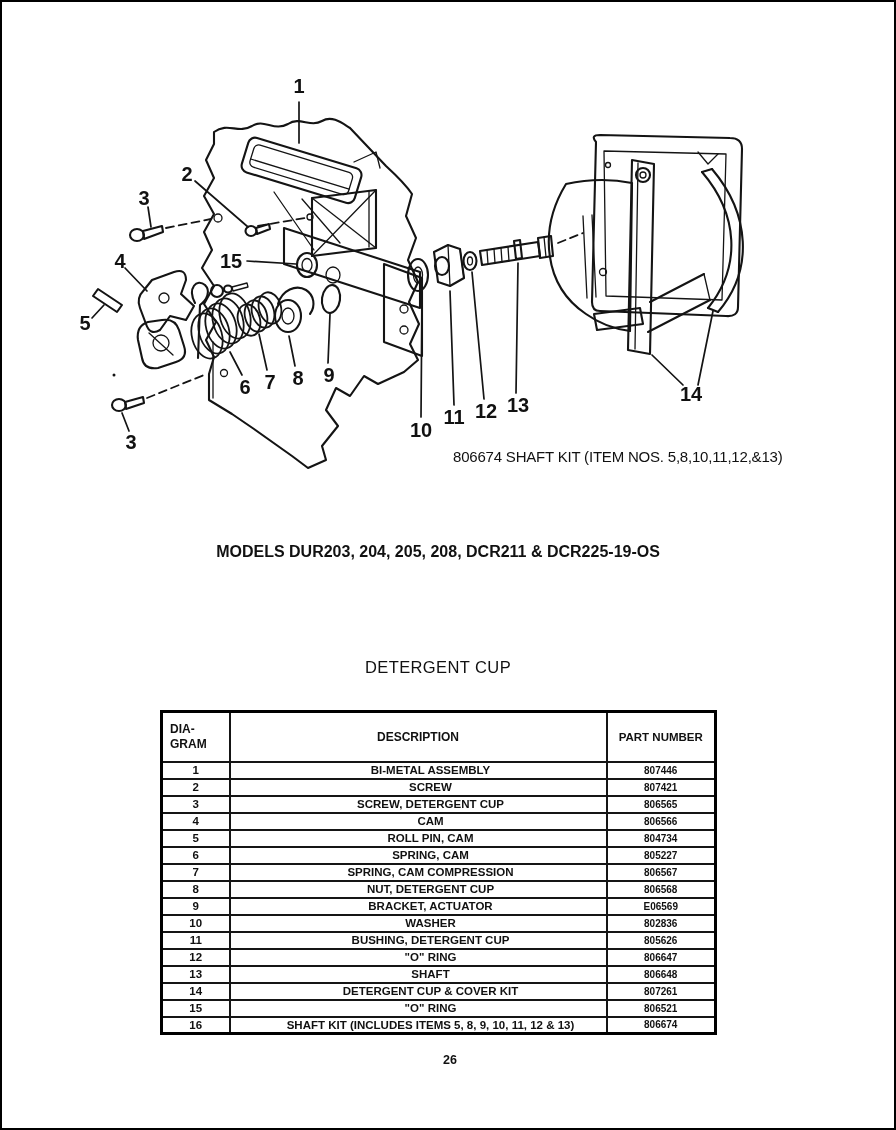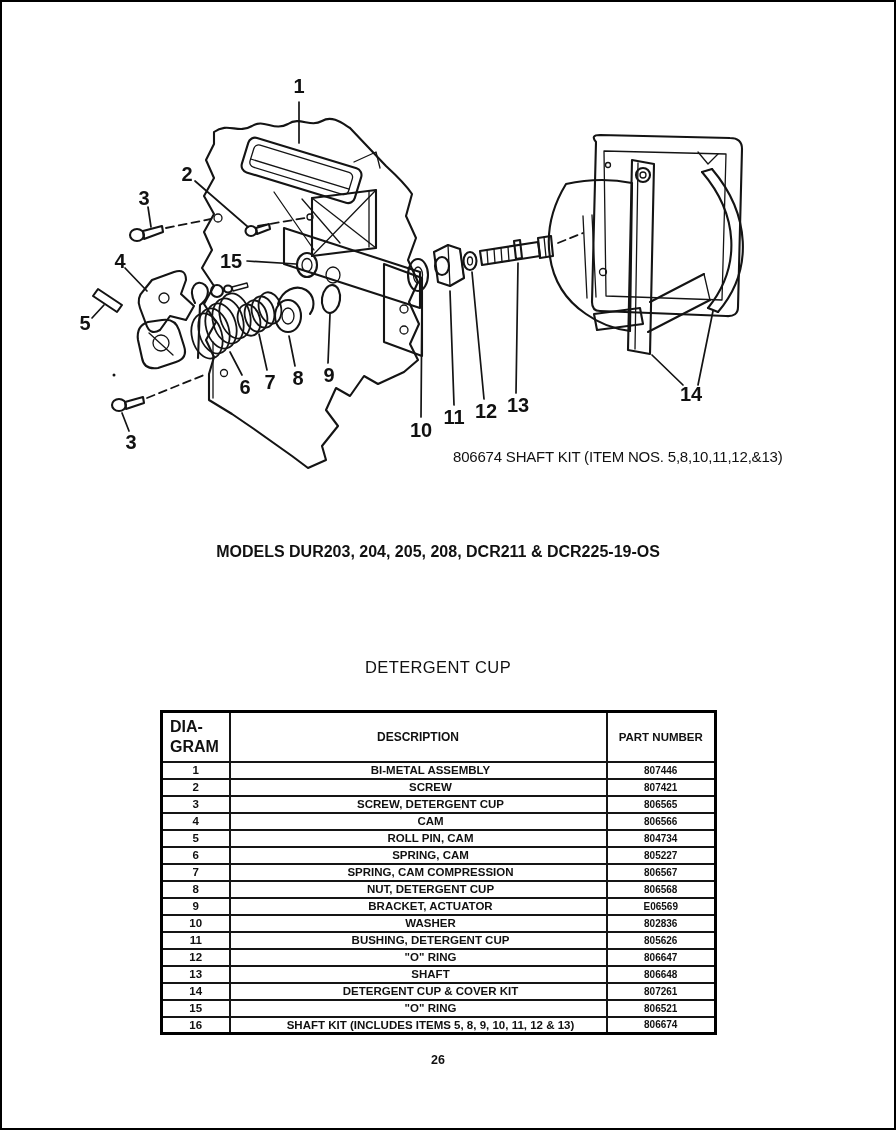--- a/index.html
+++ b/index.html
@@ -13,27 +13,27 @@
   .ld line{stroke:#141414;stroke-width:1.7;stroke-linecap:round;}
   text.callout{font:bold 20px "Liberation Sans",sans-serif;fill:#111;text-anchor:middle;}
   .caption{position:absolute;left:451px;top:446px;font-weight:normal;font-size:15px;letter-spacing:-0.2px;white-space:nowrap;text-align:center;}
   .models{position:absolute;left:0;top:541px;width:872px;text-align:center;font-weight:bold;font-size:16px;}
   .tbl-title{position:absolute;left:0;top:656px;width:872px;text-align:center;font-weight:normal;font-size:16.5px;letter-spacing:0.4px;}
   .tbl-sub{position:absolute;left:0;top:676px;width:872px;text-align:center;font-weight:bold;font-size:12.5px;}
   table.parts{position:absolute;left:158px;top:708px;width:554px;border-collapse:collapse;table-layout:fixed;border:3px solid #000;}
   table.parts th,table.parts td{border:2px solid #151515;font-weight:bold;overflow:hidden;}
   table.parts thead tr{height:50px;}
   table.parts tbody tr{height:17px;}
-  th.h-dia{text-align:left;padding-left:7px;font-size:16px;line-height:1.25;white-space:pre-line;vertical-align:middle;}
+  th.h-dia{text-align:left;padding-left:7px;font-size:12px;line-height:1.25;white-space:pre-line;vertical-align:middle;}
   th.h-desc{text-align:center;font-size:12px;}
   th.h-part{text-align:center;font-size:11.5px;}
   td.c-num{text-align:center;font-size:11.5px;}
   td.c-desc{text-align:center;padding-left:26px;font-size:11.5px;white-space:nowrap;}
   td.c-part{text-align:center;font-size:10px;}
-  .pagenum{position:absolute;left:0;top:1051px;width:872px;text-align:center;font-weight:bold;font-size:12.5px;}
+  .pagenum{position:absolute;left:12px;top:1051px;width:872px;text-align:center;font-weight:bold;font-size:12.5px;}
 </style>
 </head>
 <body>
 
 <div class="page">
 
   <svg class="diagram" width="896" height="540" viewBox="0 0 896 540" aria-hidden="true">
 
     <g>
       <path class="ln" d="M212,130 C226,120 236,132 250,124 C262,116 272,130 286,122 C298,114 308,126 320,119 C330,113 340,121 348,126 L384,164 C396,175 404,183 410,192 L404,214 L414,236 L406,258 L416,280 L407,300 L417,322 L408,342 L416,358 L402,370 L376,382 L362,374 L348,394 L334,386 L324,408 L336,424 L320,444 L324,458 L306,466 L290,454 L252,427 L230,412 L207,398 L207,372 L212,355 L204,338 L214,320 L202,302 L212,284 L200,266 L210,248 L202,230 L212,212 L202,194 L212,176 L204,158 L212,142 Z"></path>

